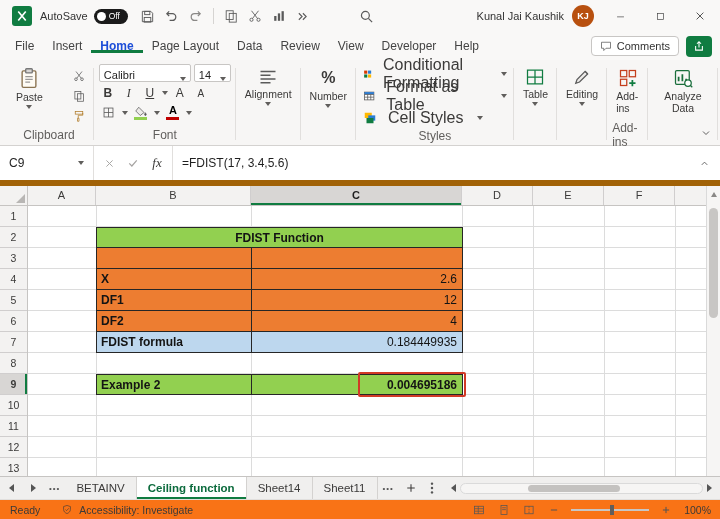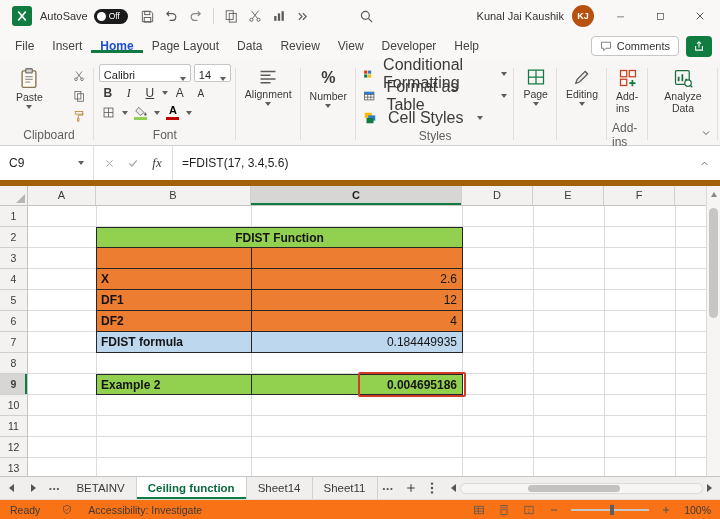--- a/index.html
+++ b/index.html
@@ -112,21 +112,21 @@
   .sheet-tab.active { background:#fff; color:#0C6B3D; font-weight:bold; box-shadow:inset 0 -2px 0 #107C41; }
   .tab-add { width:24px; display:flex; align-items:center; justify-content:center; }
   .tab-menu { width:18px; display:flex; align-items:center; justify-content:center; }
   .hscroll { flex:1; display:flex; align-items:center; gap:4px; margin:0 8px 0 10px; }
   .htrack { flex:1; height:11px; background:#F6F5F4; border:1px solid #DADADA; border-radius:6px; position:relative; }
   .hthumb { position:absolute; left:28%; width:38%; top:1px; bottom:1px; background:#C4C2C0; border-radius:5px; }
 
   
   .statusbar { position:absolute; top:499px; left:0; right:0; height:20px; background:#f97316; border-top:1px solid #E1DFDD; display:flex; align-items:center; font-size:10.5px; color:#3B3A39; }
   .sb-ready { margin-left:10px; }
-  .acc { display:flex; align-items:center; gap:16px; margin-left:22px; }
+  .acc { display:flex; align-items:center; gap:7px; margin-left:22px; }
   .sb-right { margin-left:auto; display:flex; align-items:center; gap:9px; margin-right:9px; }
   .viewbtn { width:16px; height:16px; display:flex; align-items:center; justify-content:center; }
   .slider { width:78px; height:2px; background:#C8C6C4; position:relative; }
   .sthumb { position:absolute; left:50%; top:-4px; width:4px; height:10px; background:#605E5C; }
   .zoom-label { min-width:28px; text-align:right; }
 </style>
 </head>
 <body>
 
 <div class="titlebar">
@@ -375,21 +375,21 @@
     </div>
     <div class="glabel">Styles</div>
   </div>
 
   <div class="rgroup">
     <div class="vstack">
       <svg width="20" height="18" viewBox="0 0 16 14" fill="none" stroke="#107C41">
           <rect x="2" y="1.5" width="12" height="11"></rect>
           <path d="M8 1.5v11M2 7h12"></path>
         </svg>
-      <span>Page</span>
+      <span>Table</span>
       <i class="dd"></i>
     </div>
   </div>
 
   <div class="rgroup">
     <div class="vstack">
       <svg width="20" height="18" viewBox="0 0 16 14" fill="none" stroke="#5A5A5A">
           <path d="M3 12l1-3 6.5-6.5 2 2L6 11z" fill="#EDEBE9"></path>
           <path d="M10.5 2.5l2 2"></path>
         </svg>

